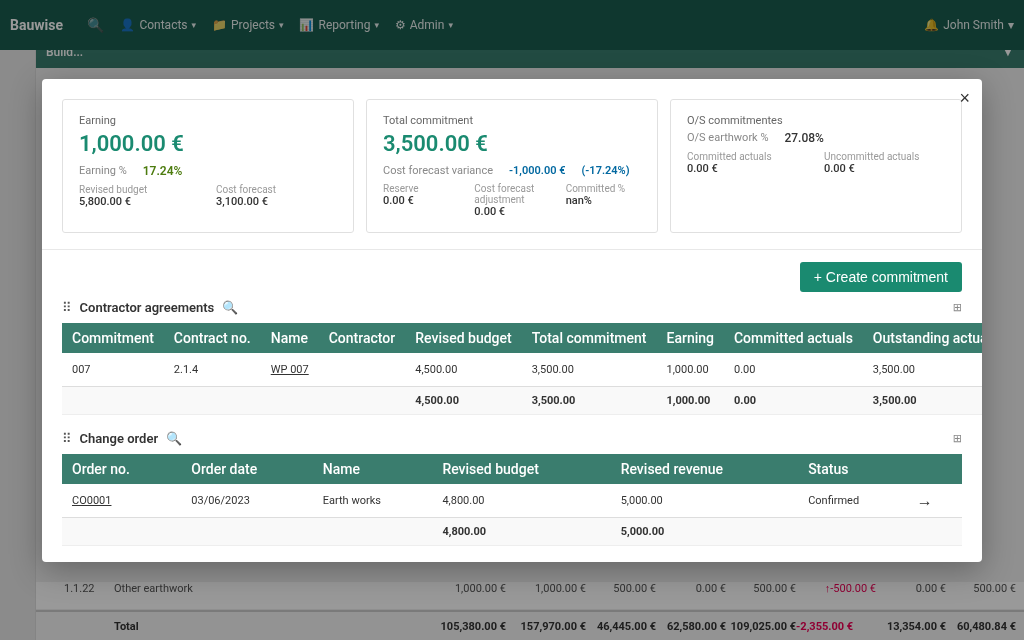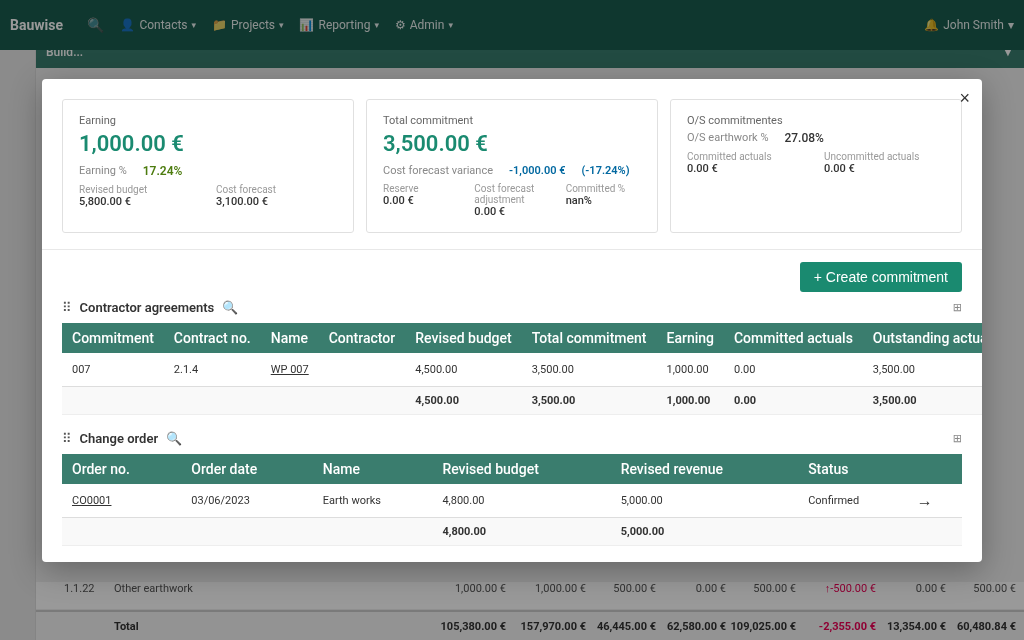--- a/index.html
+++ b/index.html
@@ -342,21 +342,21 @@
         </div>
         <div class="page-bottom-total" style="font-size:11px; color:#333; display:flex; align-items:center; padding: 0 8px; gap:0;">
           <span style="width:20px;"></span>
           <span style="width:50px;"></span>
           <span style="flex:1; font-weight:700;">Total</span>
           <span style="width:80px; text-align:right;">105,380.00 €</span>
           <span style="width:80px; text-align:right;">157,970.00 €</span>
           <span style="width:70px; text-align:right;">46,445.00 €</span>
           <span style="width:70px; text-align:right;">62,580.00 €</span>
           <span style="width:70px; text-align:right;">109,025.00 €</span>
-          <span style="width:80px; text-align:right; color:#e05;">-2,355.00 €</span>
+          <span style="width:80px; color:#e05;">-2,355.00 €</span>
           <span style="width:70px; text-align:right;">13,354.00 €</span>
           <span style="width:70px; text-align:right;">60,480.84 €</span>
         </div>
       </div>
     </div>
   </div>
 </div>
 
 <div class="modal-overlay">
   <div class="modal">

